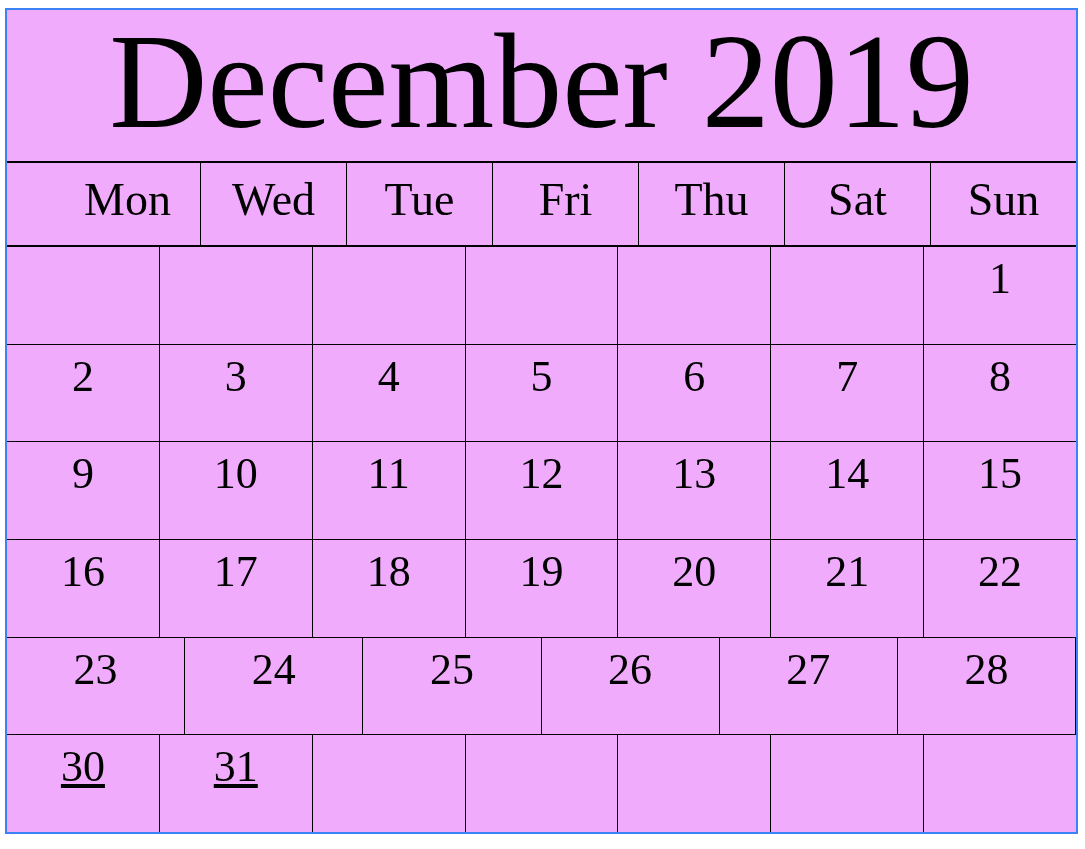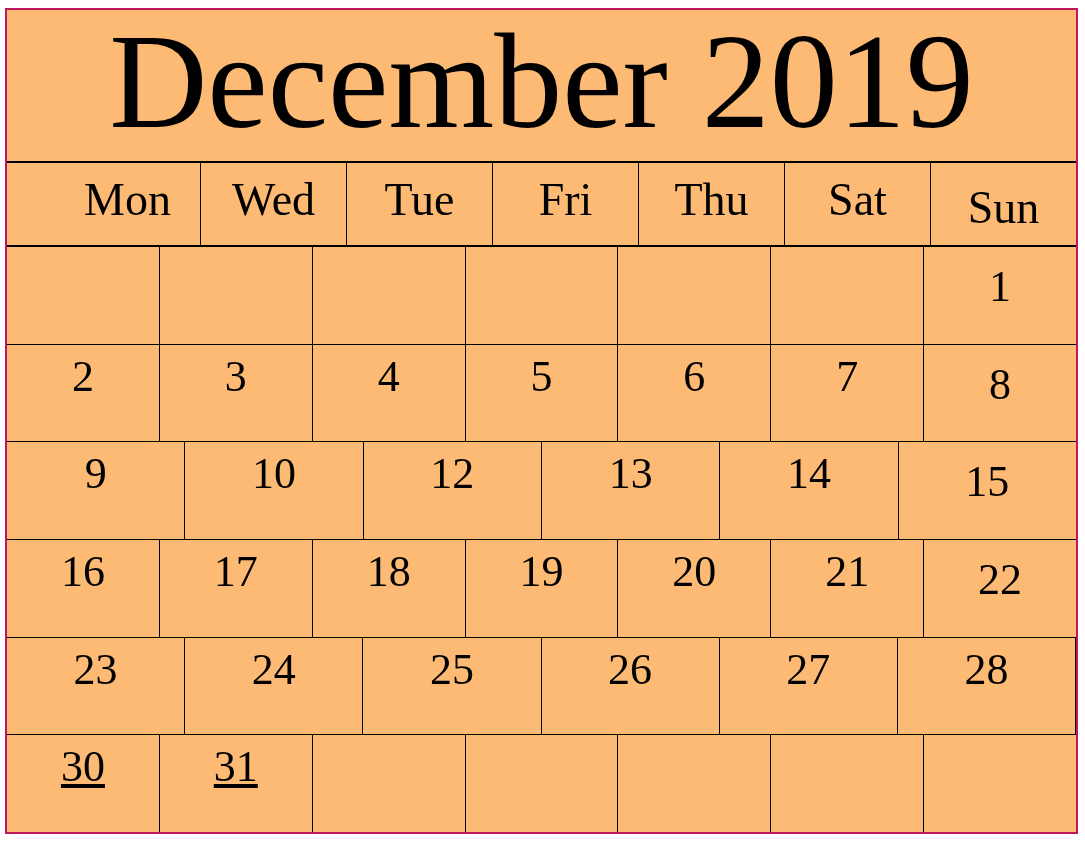--- a/index.html
+++ b/index.html
@@ -24,22 +24,22 @@
   }
 
   
   #calendar-frame {
     position: absolute;
     left: 5px;
     top: 8px;
     width: 1073px;
     height: 826px;
     box-sizing: border-box;
-    border: 2px solid #be185d;
-    background: #fdba74;
+    border: 2px solid #3b82f6;
+    background: #f0abfc;
     display: flex;
     flex-direction: column;
   }
 
   
   .title-band {
     flex: 0 0 153px;
     box-sizing: border-box;
     border-bottom: 2px solid #000000;
     display: flex;
@@ -88,21 +88,20 @@
 
   .cell {
     flex: 1 1 0;
     box-sizing: border-box;
     border-right: 1.5px solid #000000;
     position: relative;
     overflow: hidden;
   }
   .cell.last-col {
     border-right: none;
-    margin-top: 8px;
   }
 
   
   .dow {
     display: flex;
     align-items: flex-start;
     justify-content: center;
   }
   .dow-label {
     font-family: "Liberation Serif", "DejaVu Serif", serif;
@@ -203,20 +202,23 @@
       </div>
 
       <div class="row week-row">
         <div class="cell date-cell">
             <span class="date-number">9</span>
           </div>
         <div class="cell date-cell">
             <span class="date-number">10</span>
           </div>
         <div class="cell date-cell">
+            <span class="date-number">11</span>
+          </div>
+        <div class="cell date-cell">
             <span class="date-number">12</span>
           </div>
         <div class="cell date-cell">
             <span class="date-number">13</span>
           </div>
         <div class="cell date-cell">
             <span class="date-number">14</span>
           </div>
         <div class="cell date-cell last-col">
             <span class="date-number">15</span>

